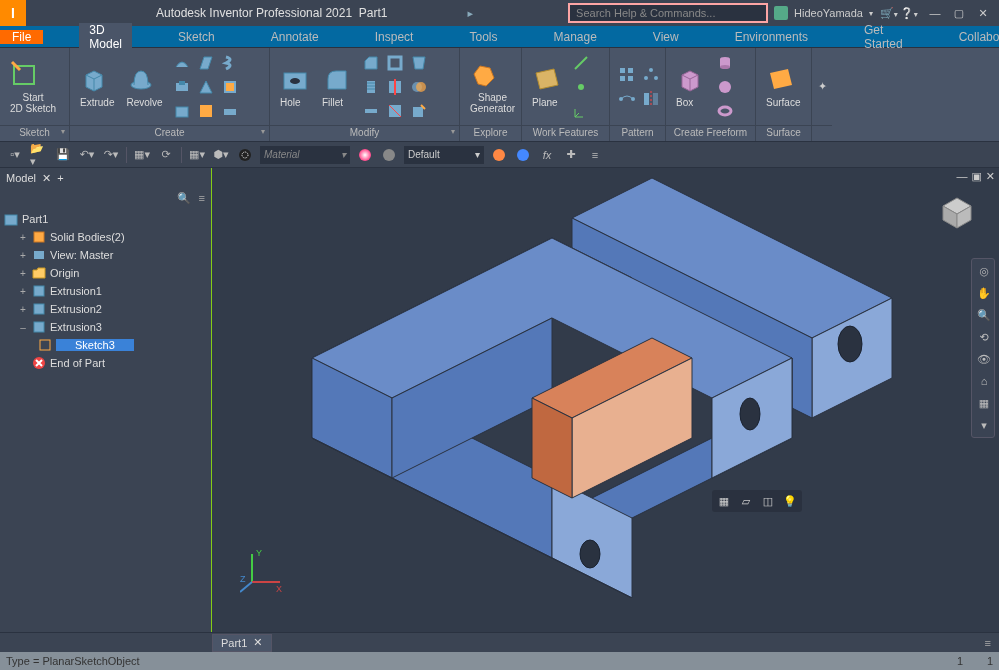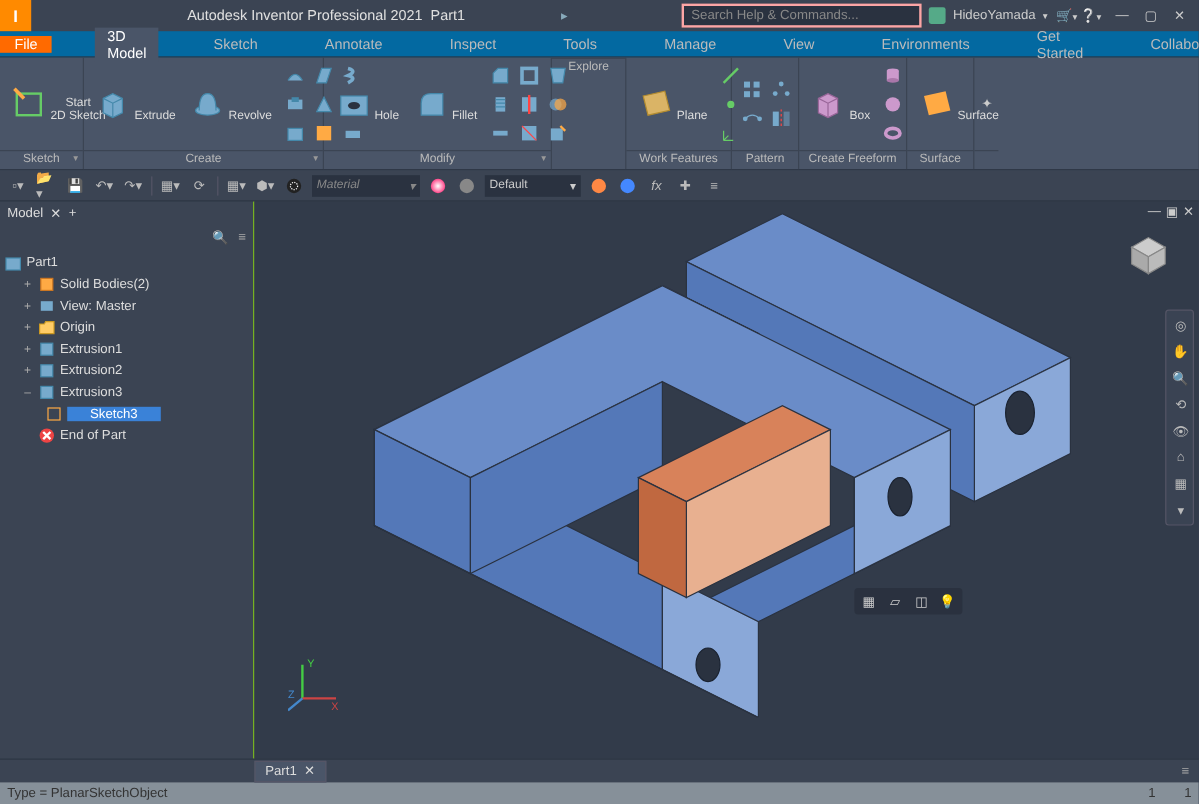--- a/index.html
+++ b/index.html
@@ -22,21 +22,21 @@
 .tab { padding: 0 10px; display: flex; align-items: center; color: #bbb; font-size: 12px; cursor: default; margin-left: 36px; }
 .tab.active { background: #4a5568; color: #fff; }
 .tab-end { margin-left: 6px; width: 24px; display: flex; align-items: center; justify-content: center; }
 
 
 .ribbon { height: 94px; background: #4a5568; display: flex; border-bottom: 1px solid #2a3240; }
 .panel { border-right: 1px solid #3b4453; display: flex; flex-direction: column; }
 .panel-body { flex: 1; display: flex; align-items: center; padding: 2px 6px; gap: 4px; }
 .panel-title { height: 16px; text-align: center; font-size: 10px; color: #bbb; border-top: 1px solid #3b4453; padding-top: 1px; position: relative; }
 .panel-title .drop { position: absolute; right: 4px; top: 1px; font-size: 8px; color: #999; }
-.bigbtn { display: flex; flex-direction: row; align-items: flex-end; gap: 2px; padding: 2px 4px; cursor: default; }
+.bigbtn { display: flex; flex-direction: column; align-items: flex-start; gap: 2px; padding: 2px 4px; cursor: default; }
 .bigbtn .ico { width: 30px; height: 30px; display: flex; align-items: center; justify-content: center; }
 .bigbtn .lbl { font-size: 10px; color: #ddd; text-align: center; line-height: 11px; white-space: pre; }
 .smallgrid { display: grid; grid-template-columns: repeat(2, 22px); grid-auto-rows: 22px; gap: 2px; }
 .smallgrid3 { display: grid; grid-template-columns: repeat(3, 22px); grid-auto-rows: 22px; gap: 2px; }
 .sico { width: 22px; height: 22px; display: flex; align-items: center; justify-content: center; cursor: default; }
 .sico svg { width: 16px; height: 16px; }
 
 
 .qat { height: 26px; background: #3b4453; display: flex; align-items: center; gap: 6px; padding: 0 6px; border-bottom: 1px solid #2a3240; }
 .qico { width: 18px; height: 18px; display: flex; align-items: center; justify-content: center; color: #bbb; cursor: default; }
@@ -289,20 +289,31 @@
               <rect x="2" y="4" width="10" height="10" fill="#7ac"></rect>
               <path d="M10 2 L14 6" stroke="#fa4" stroke-width="2"></path>
             </svg>
           </div>
       </div>
     </div>
     <div class="panel-title"><span>Modify</span><span class="drop">▾</span></div>
   </div>
 
   <div class="panel" style="width:62px">
+    <div class="panel-body">
+      <div class="bigbtn">
+        <div class="ico">
+            <svg width="30" height="30">
+              <path d="M8 24 L4 14 L10 6 L20 8 L24 18 L16 26 Z" fill="#fa4" stroke="#c72"></path>
+            </svg>
+          </div>
+        <div class="lbl">Shape
+Generator</div>
+      </div>
+    </div>
     <div class="panel-title"><span>Explore</span></div>
   </div>
 
   <div class="panel" style="width:88px">
     <div class="panel-body">
       <div class="bigbtn">
         <div class="ico">
             <svg width="30" height="30">
               <path d="M4 8 L22 4 L26 20 L8 24 Z" fill="#fc6" stroke="#c92" opacity=".8"></path>
             </svg>

